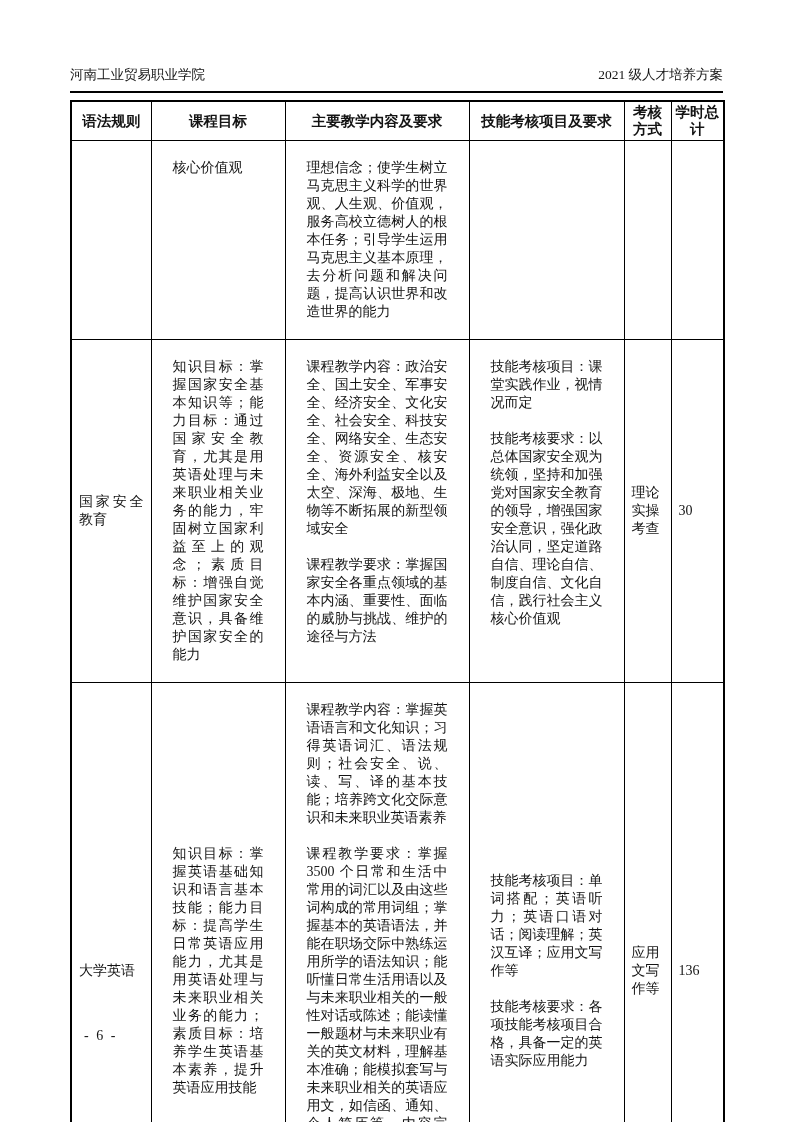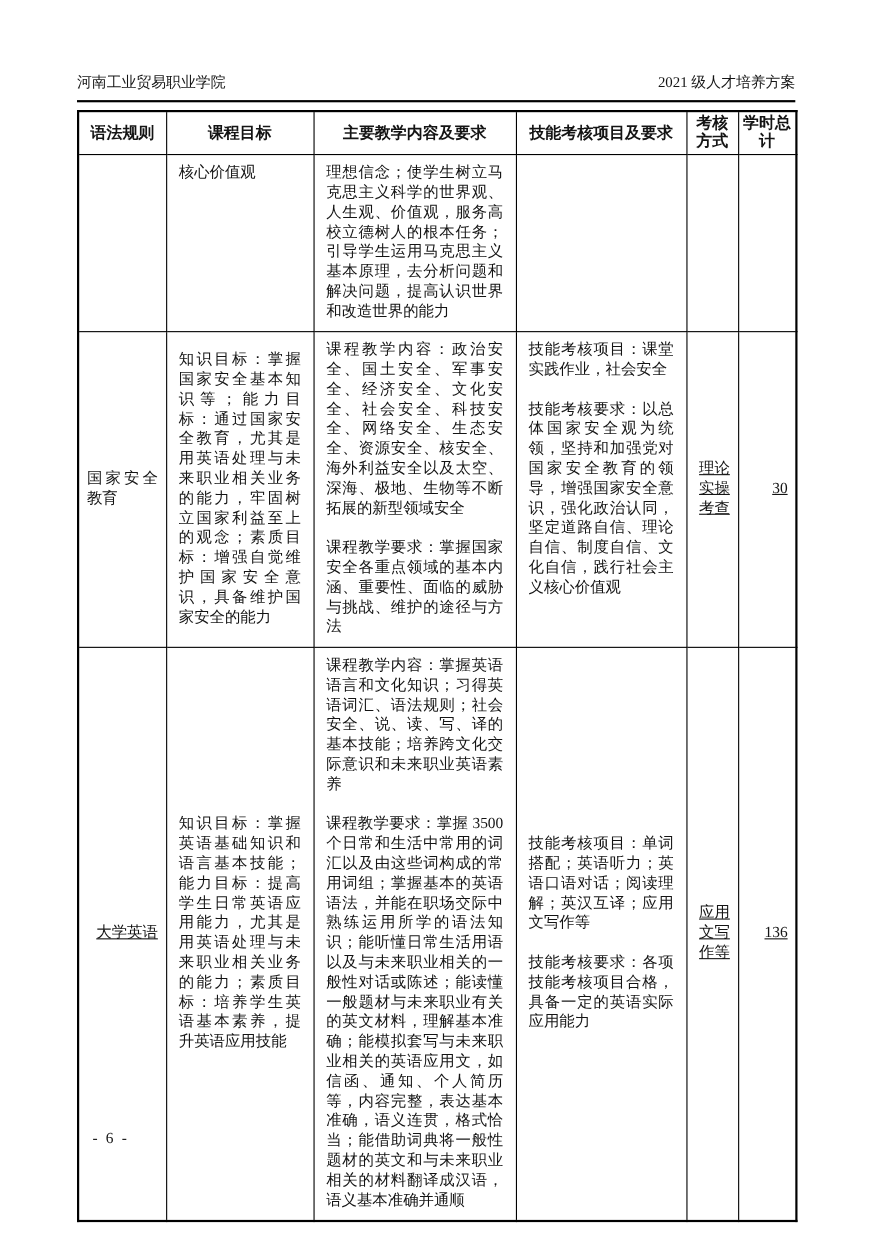--- a/index.html
+++ b/index.html
@@ -52,28 +52,28 @@
     padding: 2px 3px;
     height: 33px;
   }
   table.curriculum td {
     font-size: 14px;
     line-height: 18px;
     padding: 4px 7px;
     vertical-align: middle;
   }
   td p {
-    margin: 4px;
+    margin: 14px;
   }
   td p + p {
     margin-top: 18px;
   }
   .v-top   { vertical-align: top !important; }
   .just    { text-align: justify; text-justify: inter-ideograph; }
-  .ctr     { text-align: right; text-decoration: underline; }
+  .ctr     { text-align: left; }
   .name-cell { padding: 4px 6px; }
   .row-1 td { height: 150px; }
   .row-2 td { height: 229px; }
   .row-3 td { height: 493px; }
   .footer {
     position: absolute;
     left: 84px;
     top: 1028px;
     font-size: 14px;
     letter-spacing: 2px;
@@ -126,21 +126,21 @@
         <tr class="row-2">
           <td class="just name-cell">国家安全教育</td>
           <td class="just">
             <p>知识目标：掌握国家安全基本知识等；能力目标：通过国家安全教育，尤其是用英语处理与未来职业相关业务的能力，牢固树立国家利益至上的观念；素质目标：增强自觉维护国家安全意识，具备维护国家安全的能力</p>
           </td>
           <td class="v-top just">
             <p>课程教学内容：政治安全、国土安全、军事安全、经济安全、文化安全、社会安全、科技安全、网络安全、生态安全、资源安全、核安全、海外利益安全以及太空、深海、极地、生物等不断拓展的新型领域安全</p>
             <p>课程教学要求：掌握国家安全各重点领域的基本内涵、重要性、面临的威胁与挑战、维护的途径与方法</p>
           </td>
           <td class="v-top just">
-            <p>技能考核项目：课堂实践作业，社会安全</p>
+            <p>技能考核项目：课堂实践作业，视情况而定</p>
             <p>技能考核要求：以总体国家安全观为统领，坚持和加强党对国家安全教育的领导，增强国家安全意识，强化政治认同，坚定道路自信、理论自信、制度自信、文化自信，践行社会主义核心价值观</p>
           </td>
           <td class="ctr">理论实操考查</td>
           <td class="ctr">30</td>
         </tr>
 
         <tr class="row-3">
           <td class="ctr name-cell">大学英语</td>
           <td class="just">
             <p>知识目标：掌握英语基础知识和语言基本技能；能力目标：提高学生日常英语应用能力，尤其是用英语处理与未来职业相关业务的能力；素质目标：培养学生英语基本素养，提升英语应用技能</p>

